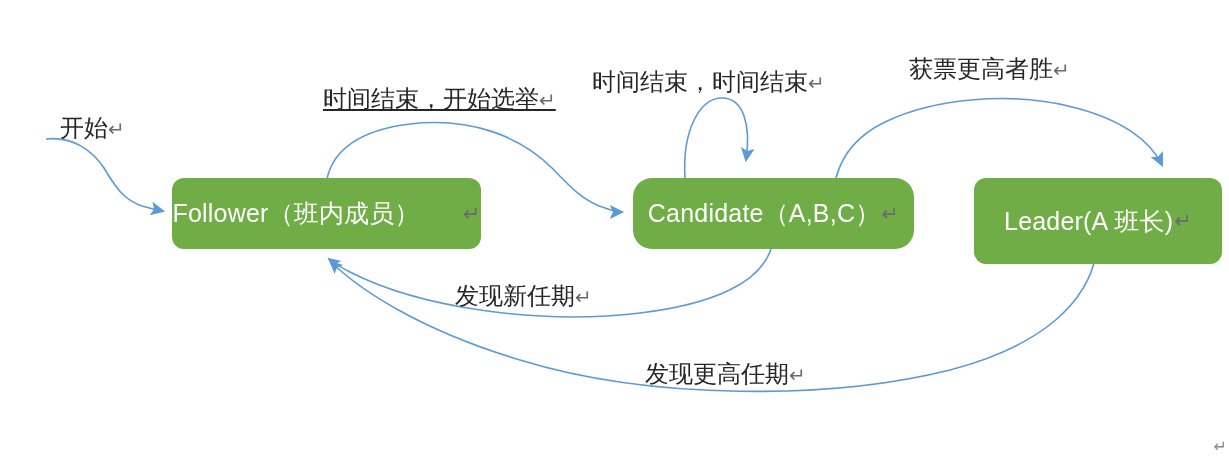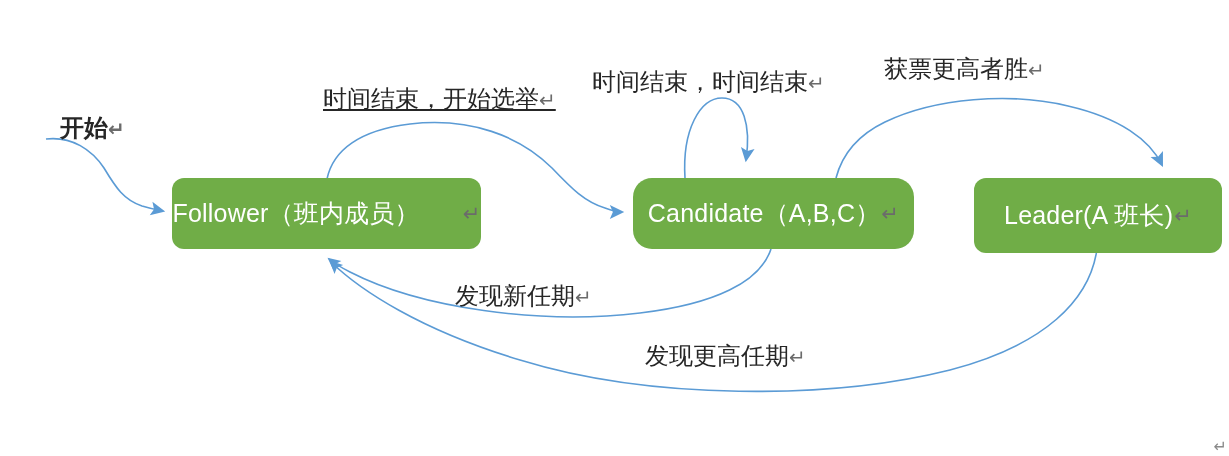--- a/index.html
+++ b/index.html
@@ -99,44 +99,44 @@
   <div class="node" style="left:172px; top:178px; width:309px; height:71px; background:#70AD47;gap:42px;">
     <span>Follower（班内成员）</span>
       <span class="pilcrow">↵</span>
   </div>
 
   <div class="node" style="left:633px; top:178px; width:281px; height:71px; background:#70AD47;border-radius:19px;">
     <span>Candidate（A,B,C）</span>
       <span class="pilcrow">↵</span>
   </div>
 
-  <div class="node" style="left:974px; top:178px; width:248px; height:75px; background:#70AD47;">
+  <div class="node" style="left:974px; top:178px; width:248px; height:86px; background:#70AD47;">
     <span>Leader(A 班长)</span>
       <span class="pilcrow">↵</span>
   </div>
 
-  <div class="edge-label" style="left:60px; top:112px;font-weight:bold;">
+  <div class="edge-label" style="left:60px; top:112px;">
     <span>开始</span><span class="pilcrow">↵</span>
   </div>
 
   <div class="edge-label" style="left:323px; top:83px;text-decoration:underline;">
     <span>时间结束，开始选举</span><span class="pilcrow">↵</span>
   </div>
 
   <div class="edge-label" style="left:592px; top:66px;">
     <span>时间结束，时间结束</span><span class="pilcrow">↵</span>
   </div>
 
-  <div class="edge-label" style="left:884px; top:53px;">
+  <div class="edge-label" style="left:909px; top:53px;">
     <span>获票更高者胜</span><span class="pilcrow">↵</span>
   </div>
 
   <div class="edge-label" style="left:455px; top:280px;">
     <span>发现新任期</span><span class="pilcrow">↵</span>
   </div>
 
-  <div class="edge-label" style="left:645px; top:340px;">
+  <div class="edge-label" style="left:645px; top:358px;">
     <span>发现更高任期</span><span class="pilcrow">↵</span>
   </div>
 
   <div class="corner-mark">↵</div>
 
 </div>
 
 </body></html>

